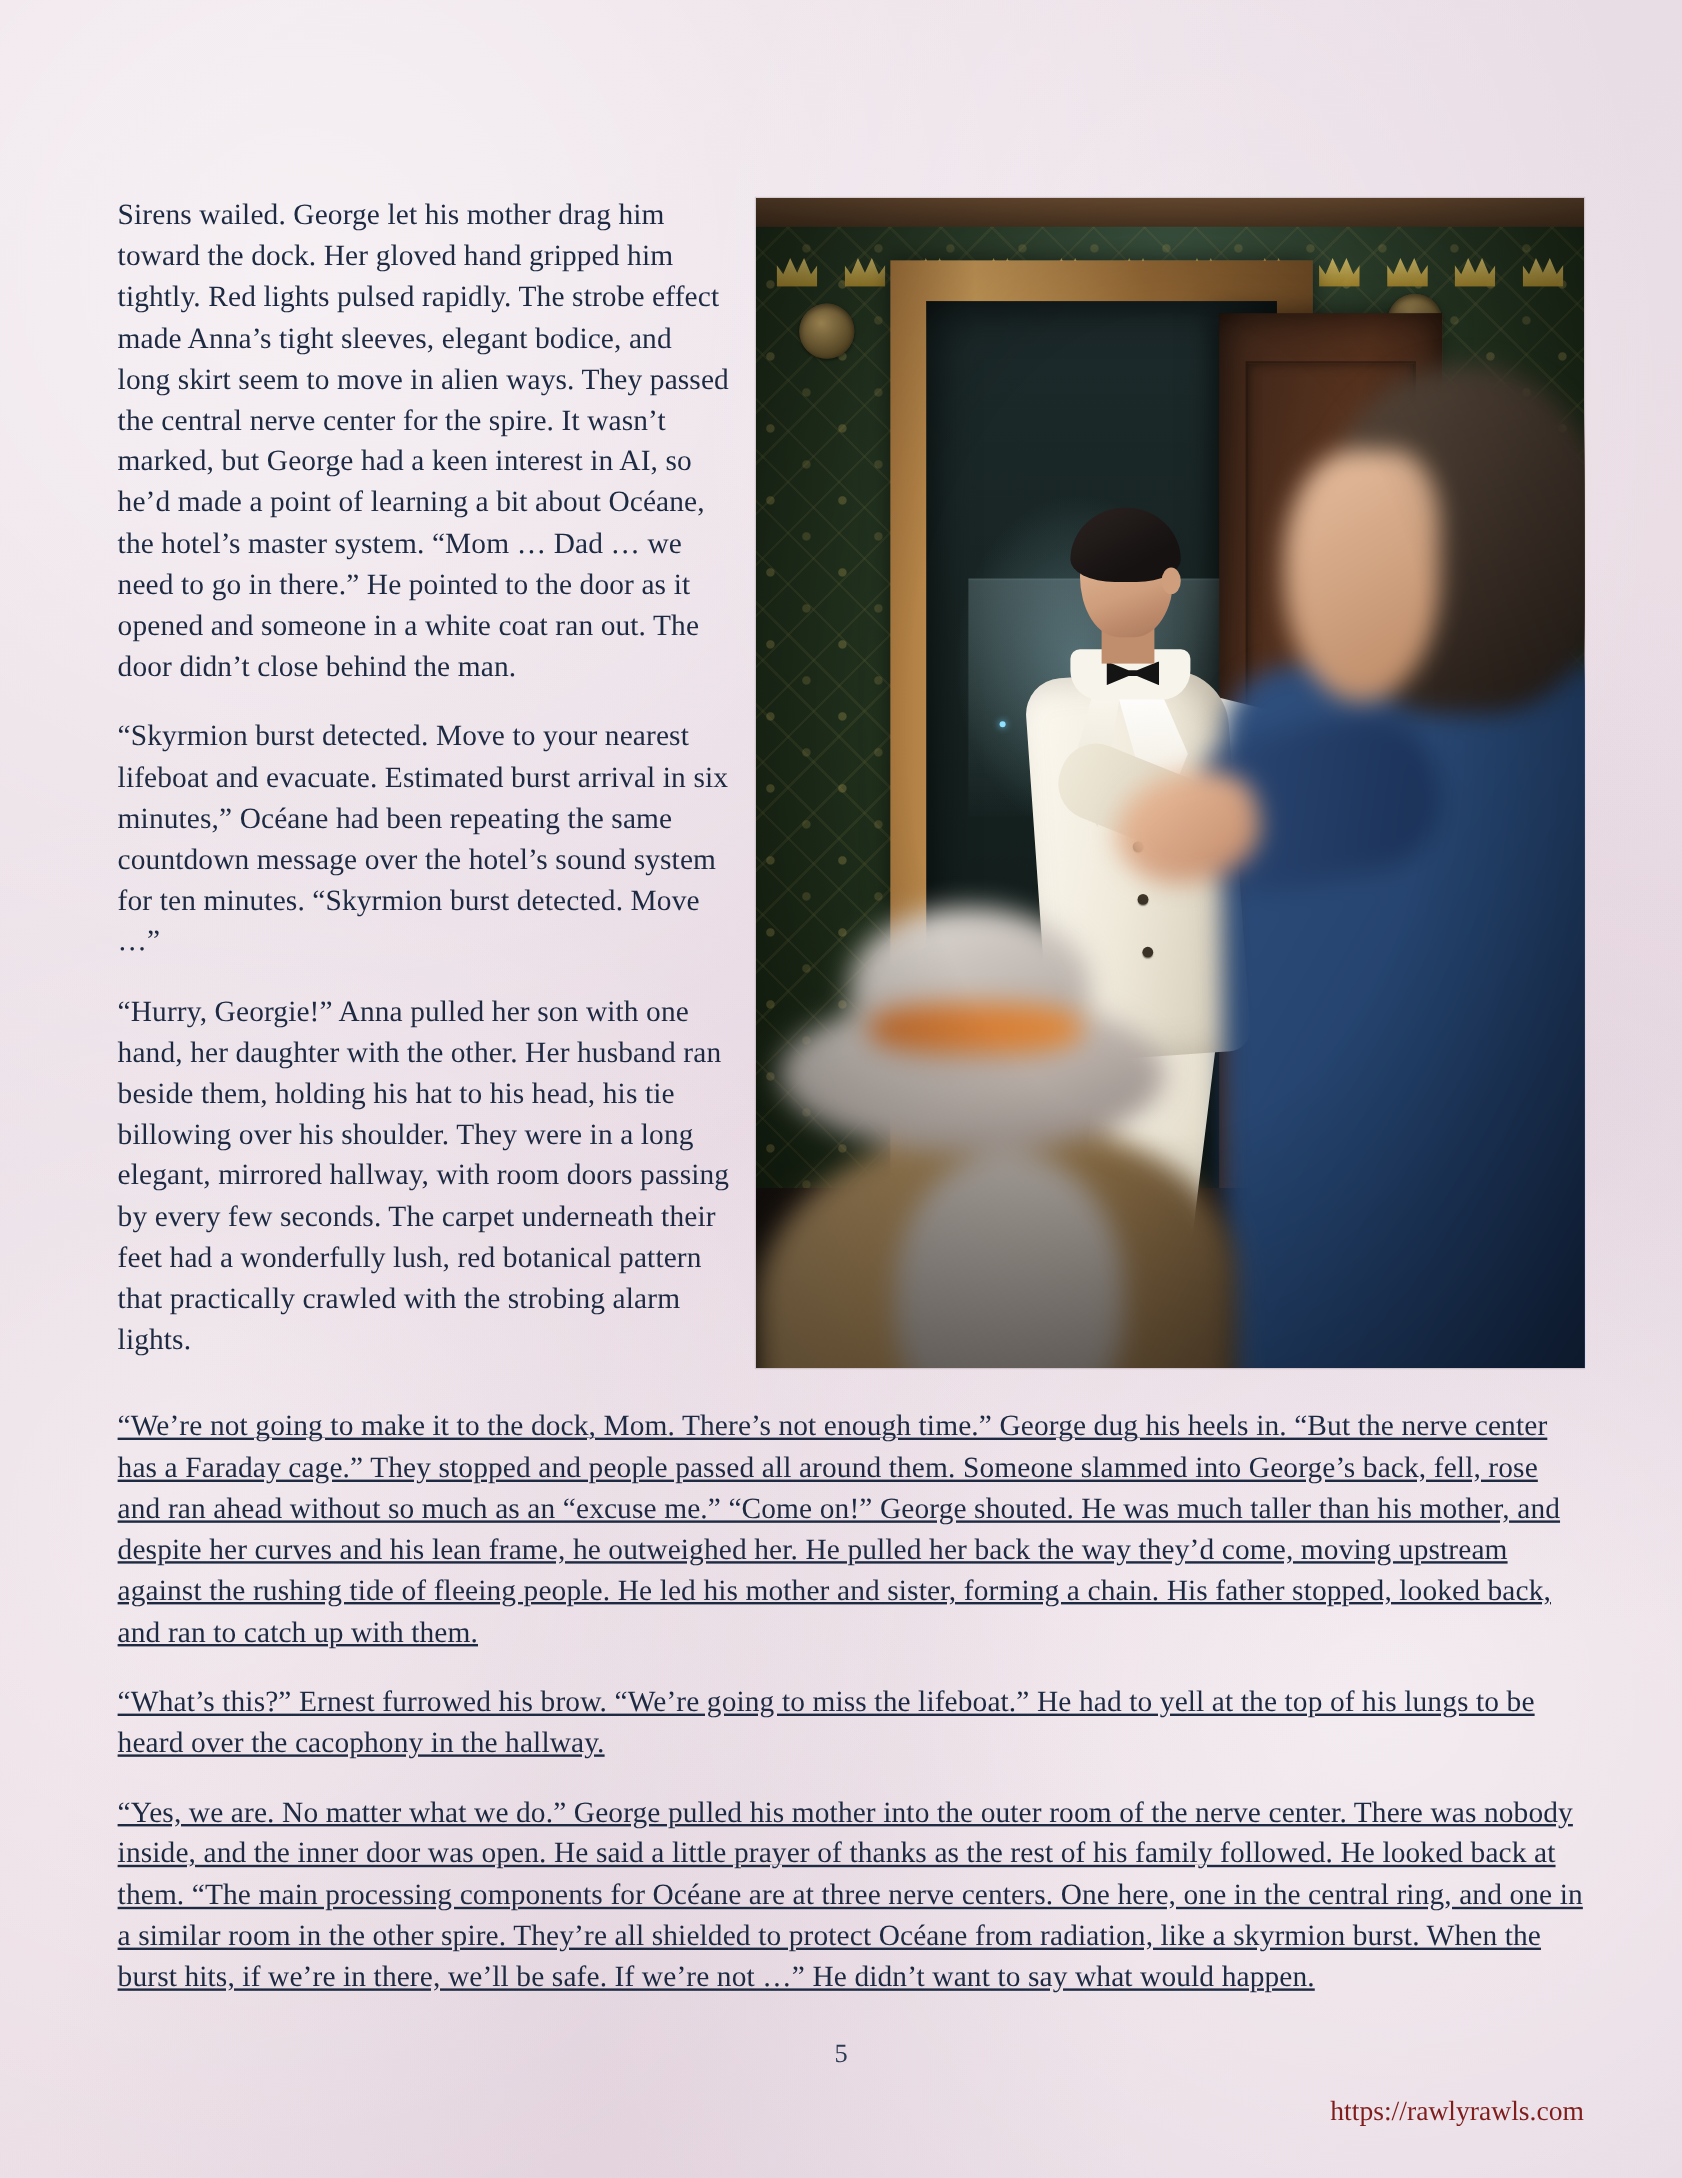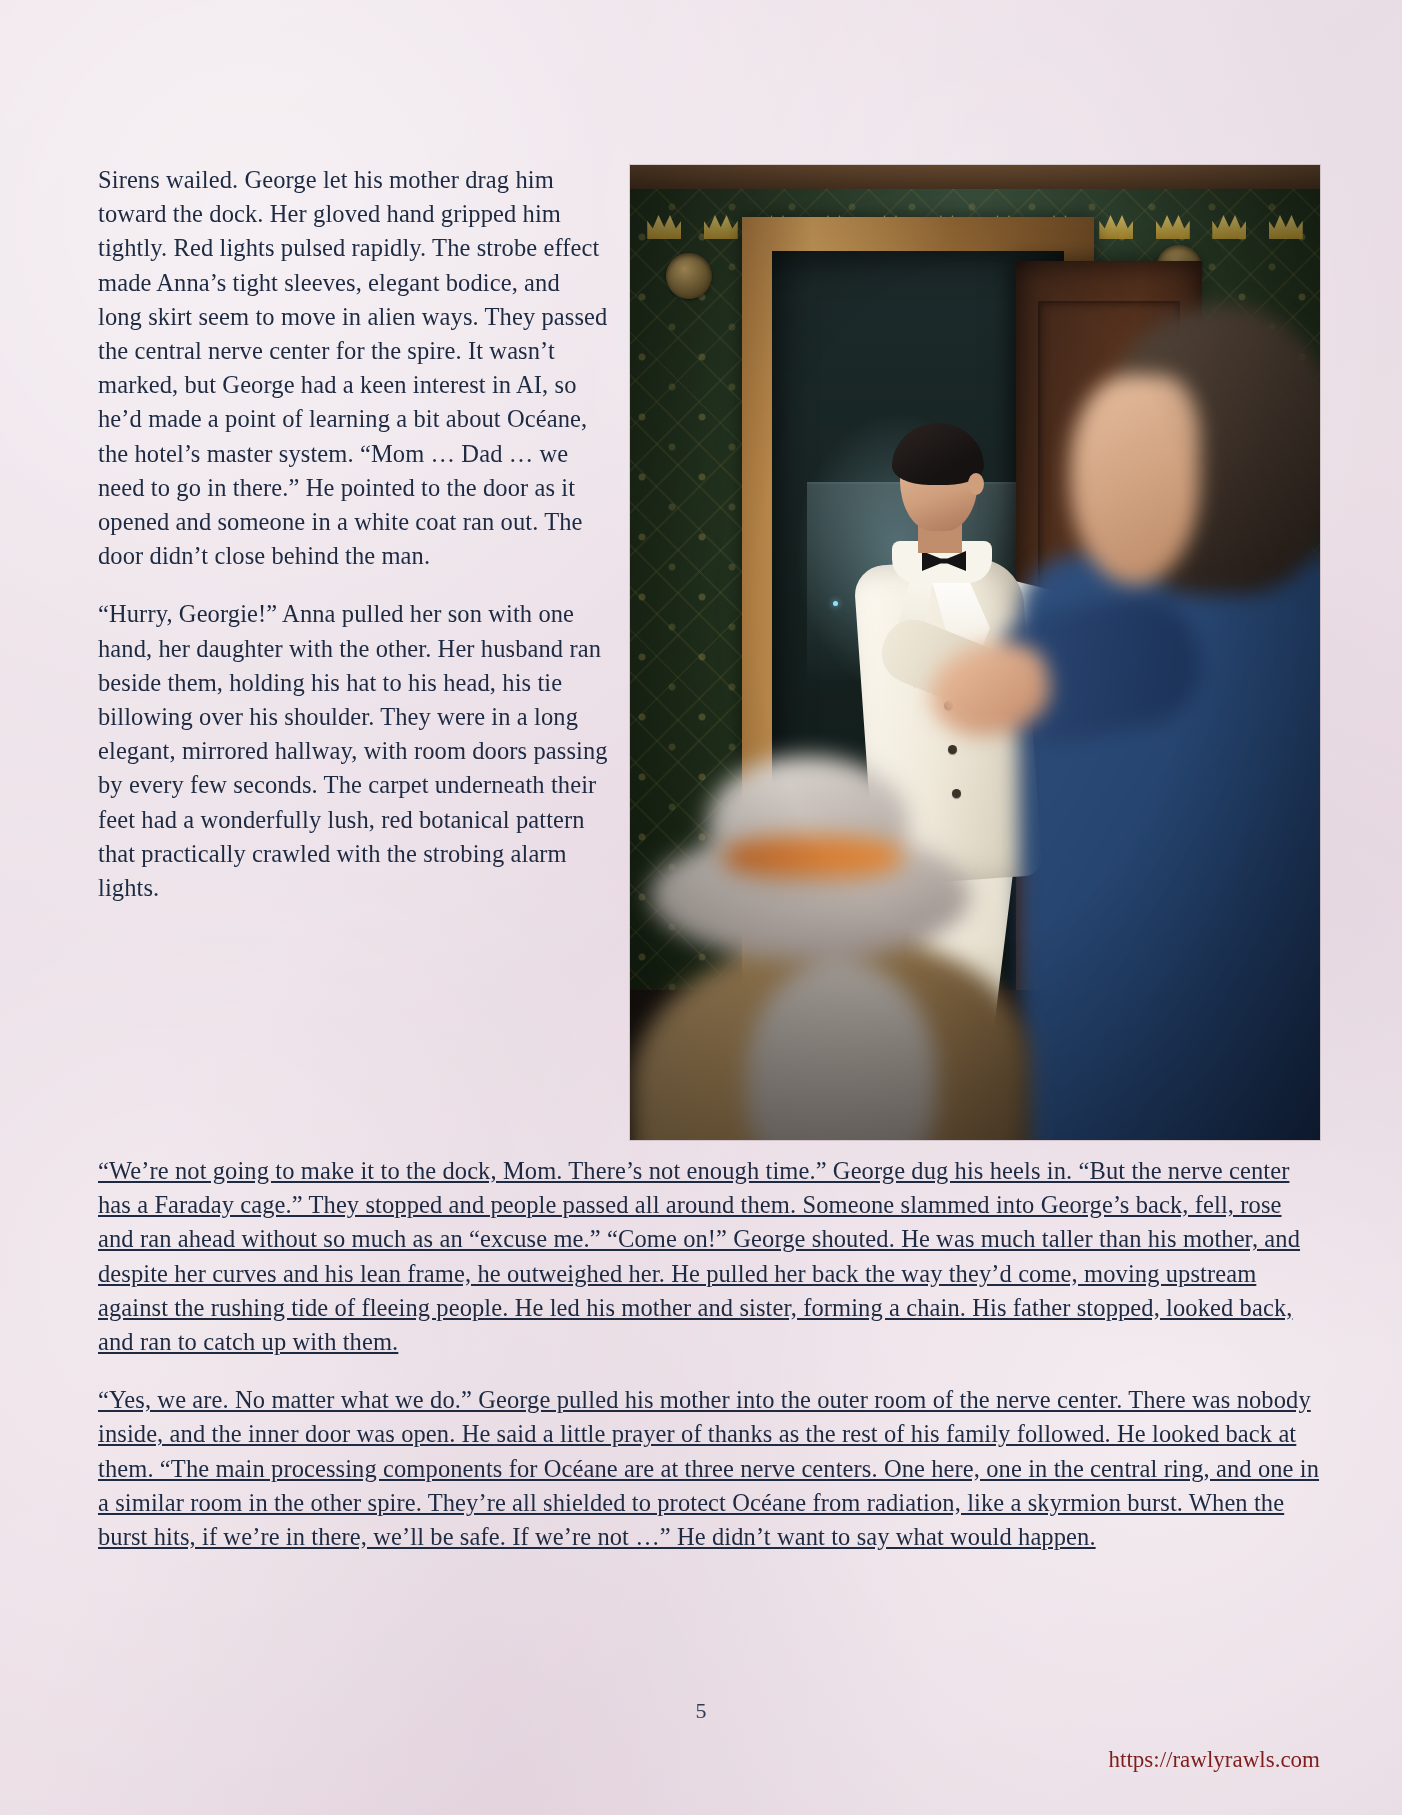--- a/index.html
+++ b/index.html
@@ -515,27 +515,29 @@
               <div class="fg-hat-band"></div>
             </div>
 
             <div class="vignette"></div>
           </div>
         </div>
       </div>
 
       <div class="col-text">
         <p>Sirens wailed. George let his mother drag him toward the dock. Her gloved hand gripped him tightly. Red lights pulsed rapidly. The strobe effect made Anna’s tight sleeves, elegant bodice, and long skirt seem to move in alien ways. They passed the central nerve center for the spire. It wasn’t marked, but George had a keen interest in AI, so he’d made a point of learning a bit about Océane, the hotel’s master system. “Mom … Dad … we need to go in there.” He pointed to the door as it opened and someone in a white coat ran out. The door didn’t close behind the man.</p>
+        <p>“Skyrmion burst detected. Move to your nearest lifeboat and evacuate. Estimated burst arrival in six minutes,” Océane had been repeating the same countdown message over the hotel’s sound system for ten minutes. “Skyrmion burst detected. Move …”</p>
         <p>“Hurry, Georgie!” Anna pulled her son with one hand, her daughter with the other. Her husband ran beside them, holding his hat to his head, his tie billowing over his shoulder. They were in a long elegant, mirrored hallway, with room doors passing by every few seconds. The carpet underneath their feet had a wonderfully lush, red botanical pattern that practically crawled with the strobing alarm lights.</p>
       </div>
 
     </div>
 
     <div class="full-width-block">
       <p>“We’re not going to make it to the dock, Mom. There’s not enough time.” George dug his heels in. “But the nerve center has a Faraday cage.” They stopped and people passed all around them. Someone slammed into George’s back, fell, rose and ran ahead without so much as an “excuse me.” “Come on!” George shouted. He was much taller than his mother, and despite her curves and his lean frame, he outweighed her. He pulled her back the way they’d come, moving upstream against the rushing tide of fleeing people. He led his mother and sister, forming a chain. His father stopped, looked back, and ran to catch up with them.</p>
+      <p>“What’s this?” Ernest furrowed his brow. “We’re going to miss the lifeboat.” He had to yell at the top of his lungs to be heard over the cacophony in the hallway.</p>
       <p>“Yes, we are. No matter what we do.” George pulled his mother into the outer room of the nerve center. There was nobody inside, and the inner door was open. He said a little prayer of thanks as the rest of his family followed. He looked back at them. “The main processing components for Océane are at three nerve centers. One here, one in the central ring, and one in a similar room in the other spire. They’re all shielded to protect Océane from radiation, like a skyrmion burst. When the burst hits, if we’re in there, we’ll be safe. If we’re not …” He didn’t want to say what would happen.</p>
     </div>
 
   </div>
 
   <div class="page-number">5</div>
   <div class="footer-url">https://rawlyrawls.com</div>
 
 </div>
 

